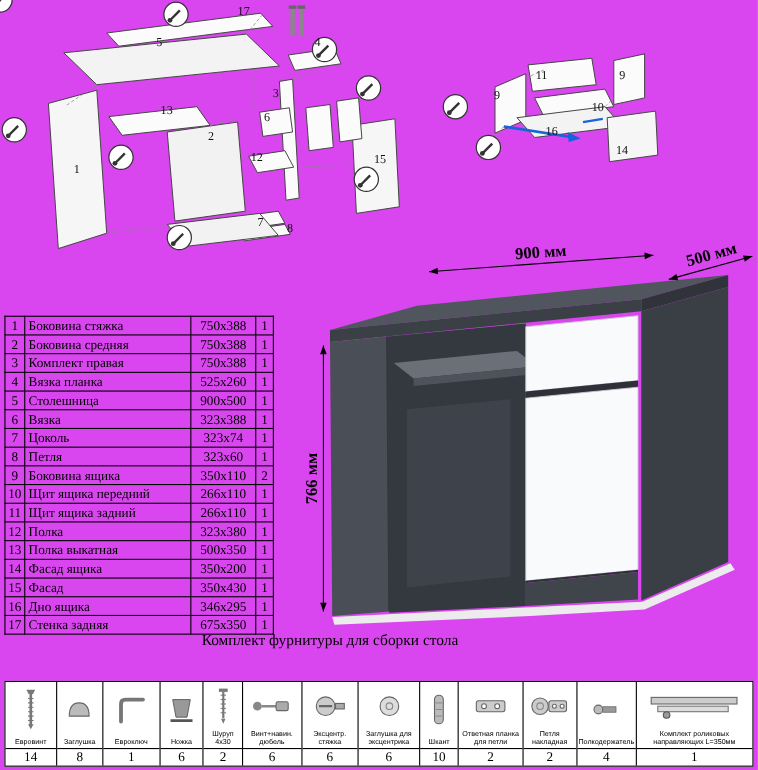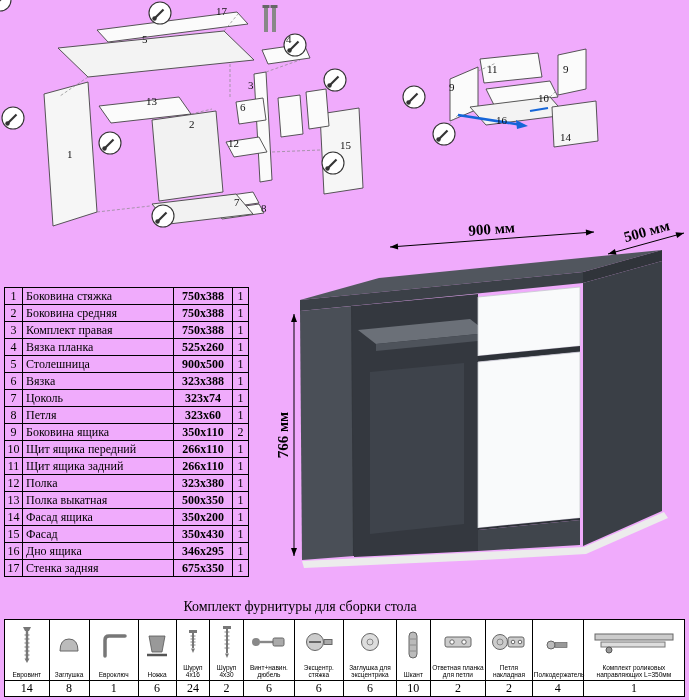--- a/index.html
+++ b/index.html
@@ -1,31 +1,31 @@
 <!DOCTYPE html>
 <html><head>
 <meta charset="utf-8">
 <style>
   html,body{margin:0;padding:0;background:#fff;}
-  .page{position:relative;width:689px;height:700px;background:#f0abfc;
+  .page{position:relative;width:689px;height:700px;background:#d946ef;
         font-family:"Liberation Serif",serif;color:#000;overflow:hidden;}
   svg{display:block;}
   .abs{position:absolute;}
   .num-lbl{position:absolute;font-size:11px;line-height:11px;color:#111;
            font-family:"Liberation Serif",serif;}
   
   table.parts{position:absolute;left:4px;top:287px;border-collapse:collapse;
               width:245px;table-layout:fixed;}
   .parts td{border:1px solid #000;font-size:12px;line-height:16px;height:16px;
             padding:0 3px;white-space:nowrap;overflow:hidden;}
   .parts td.n{width:15px;text-align:center;padding:0 1px;}
-  .parts td.s{width:56px;text-align:center;padding:0 1px;font-weight:bold;}
+  .parts td.s{width:56px;text-align:center;padding:0 1px;}
   .parts td.q{width:13px;text-align:center;padding:0 1px;}
   
-  .hw-title{position:absolute;top:599px;left:0;width:600px;text-align:center;
+  .hw-title{position:absolute;top:575px;left:0;width:600px;text-align:center;
             font-size:14px;}
   .hw{position:absolute;left:4px;top:619px;width:681px;height:78px;
       border:1px solid #000;display:flex;box-sizing:border-box;background:#fff;}
   .hw-col{border-left:1px solid #000;display:flex;flex-direction:column;
           min-width:0;flex:1 1 0;}
   .hw-col:first-child{border-left:none;}
   .hw-icon{flex:1;display:flex;align-items:center;justify-content:center;
            overflow:hidden;}
   .hw-label{font-size:6.5px;line-height:1.1;text-align:center;padding:0 1px 2px;
             font-family:"Liberation Sans",sans-serif;}
@@ -327,32 +327,20 @@
         <svg width="26" height="28" viewBox="0 0 26 28">
             <path d="M5 5 h16 l-3 16 h-10 z" fill="#999" stroke="#555" stroke-width="0.8"></path>
             <line x1="3" y1="24" x2="23" y2="24" stroke="#555" stroke-width="2.5"></line>
           </svg>
       </div>
       <div class="hw-label">Ножка</div>
       <div class="hw-qty">6</div>
     </div>
 
 
-    <div class="hw-col" style="flex:30">
-      <div class="hw-icon">
-        <svg width="14" height="27" viewBox="0 0 14 27">
-            <rect x="3" y="2" width="8" height="3" fill="#777"></rect>
-            <line x1="7" y1="5" x2="7" y2="20" stroke="#777" stroke-width="2"></line>
-            <path d="M4.5 8 h5 M4.5 11 h5 M4.5 14 h5 M4.5 17 h5" stroke="#777" stroke-width="0.9"></path>
-            <path d="M7 25 l-2 -4.5 h4 z" fill="#777"></path>
-          </svg>
-      </div>
-      <div class="hw-label">Шуруп 4x16</div>
-      <div class="hw-qty">24</div>
-    </div>
 
     <div class="hw-col" style="flex:30">
       <div class="hw-icon">
         <svg width="14" height="36" viewBox="0 0 14 36">
             <rect x="3" y="2" width="8" height="3" fill="#777"></rect>
             <line x1="7" y1="5" x2="7" y2="29" stroke="#777" stroke-width="2"></line>
             <path d="M4.5 8 h5 M4.5 12 h5 M4.5 16 h5 M4.5 20 h5 M4.5 24 h5" stroke="#777" stroke-width="0.9"></path>
             <path d="M7 34 l-2 -4.5 h4 z" fill="#777"></path>
           </svg>
       </div>

